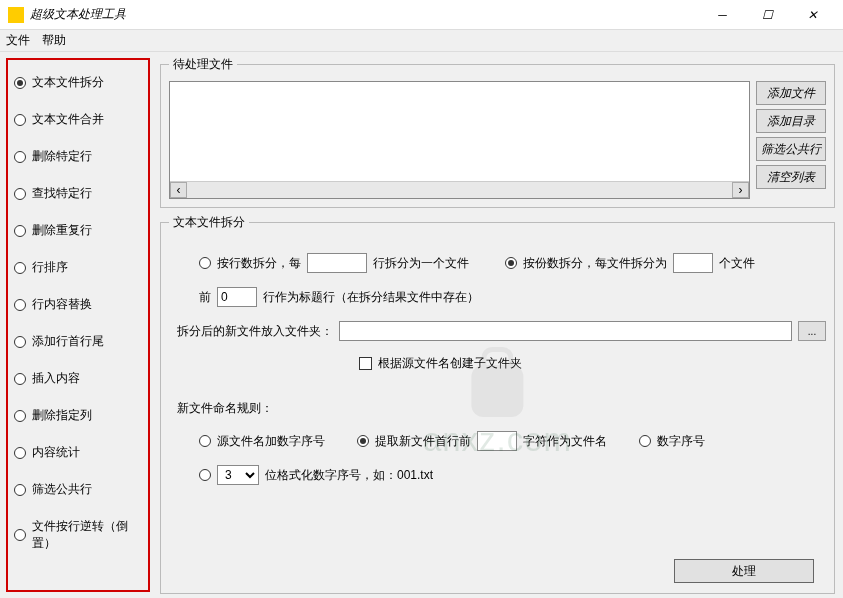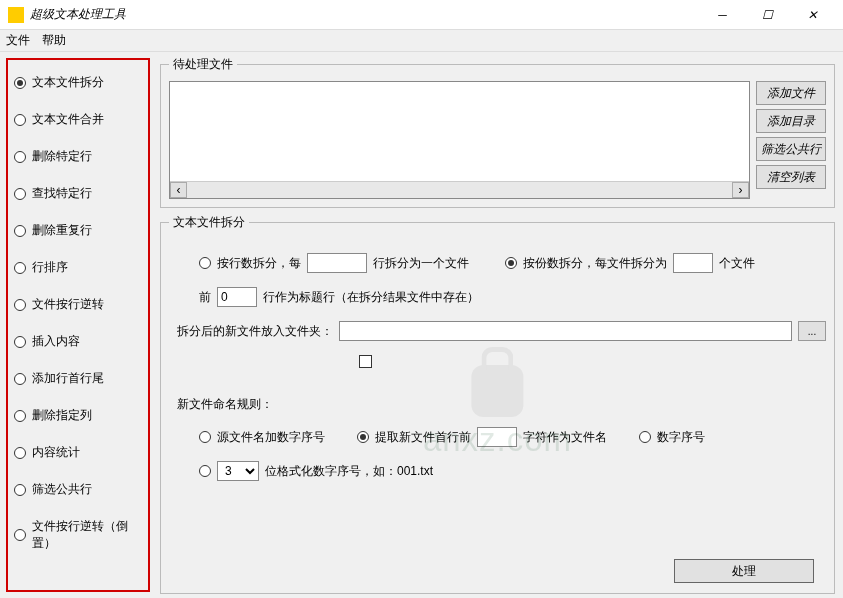--- a/index.html
+++ b/index.html
@@ -94,29 +94,29 @@
         <div class="radio-item">
           <span class="dot"></span>
           <span>删除重复行</span>
         </div>
         <div class="radio-item">
           <span class="dot"></span>
           <span>行排序</span>
         </div>
         <div class="radio-item">
           <span class="dot"></span>
-          <span>文件按行逆转</span>
+          <span>行内容替换</span>
+        </div>
+        <div class="radio-item">
+          <span class="dot"></span>
+          <span>添加行首行尾</span>
         </div>
         <div class="radio-item">
           <span class="dot"></span>
           <span>插入内容</span>
-        </div>
-        <div class="radio-item">
-          <span class="dot"></span>
-          <span>添加行首行尾</span>
         </div>
         <div class="radio-item">
           <span class="dot"></span>
           <span>删除指定列</span>
         </div>
         <div class="radio-item">
           <span class="dot"></span>
           <span>内容统计</span>
         </div>
         <div class="radio-item">
@@ -178,20 +178,21 @@
       </div>
 
       <div class="row row2">
         <span>拆分后的新文件放入文件夹：</span>
         <input class="tinput" style="flex: 1 1 0%;" value="">
         <button class="browse">...</button>
       </div>
 
       <div class="row" style="margin-left:190px">
         <span class="chk"></span>
+        <span>根据源文件名创建子文件夹</span>
       </div>
 
       <div class="row row2" style="margin-top:28px">
         <span>新文件命名规则：</span>
       </div>
       <div class="row">
         <span class="radio"></span>
         <span>源文件名加数字序号</span>
         <span style="width:20px"></span>
         <span class="radio on"></span>

